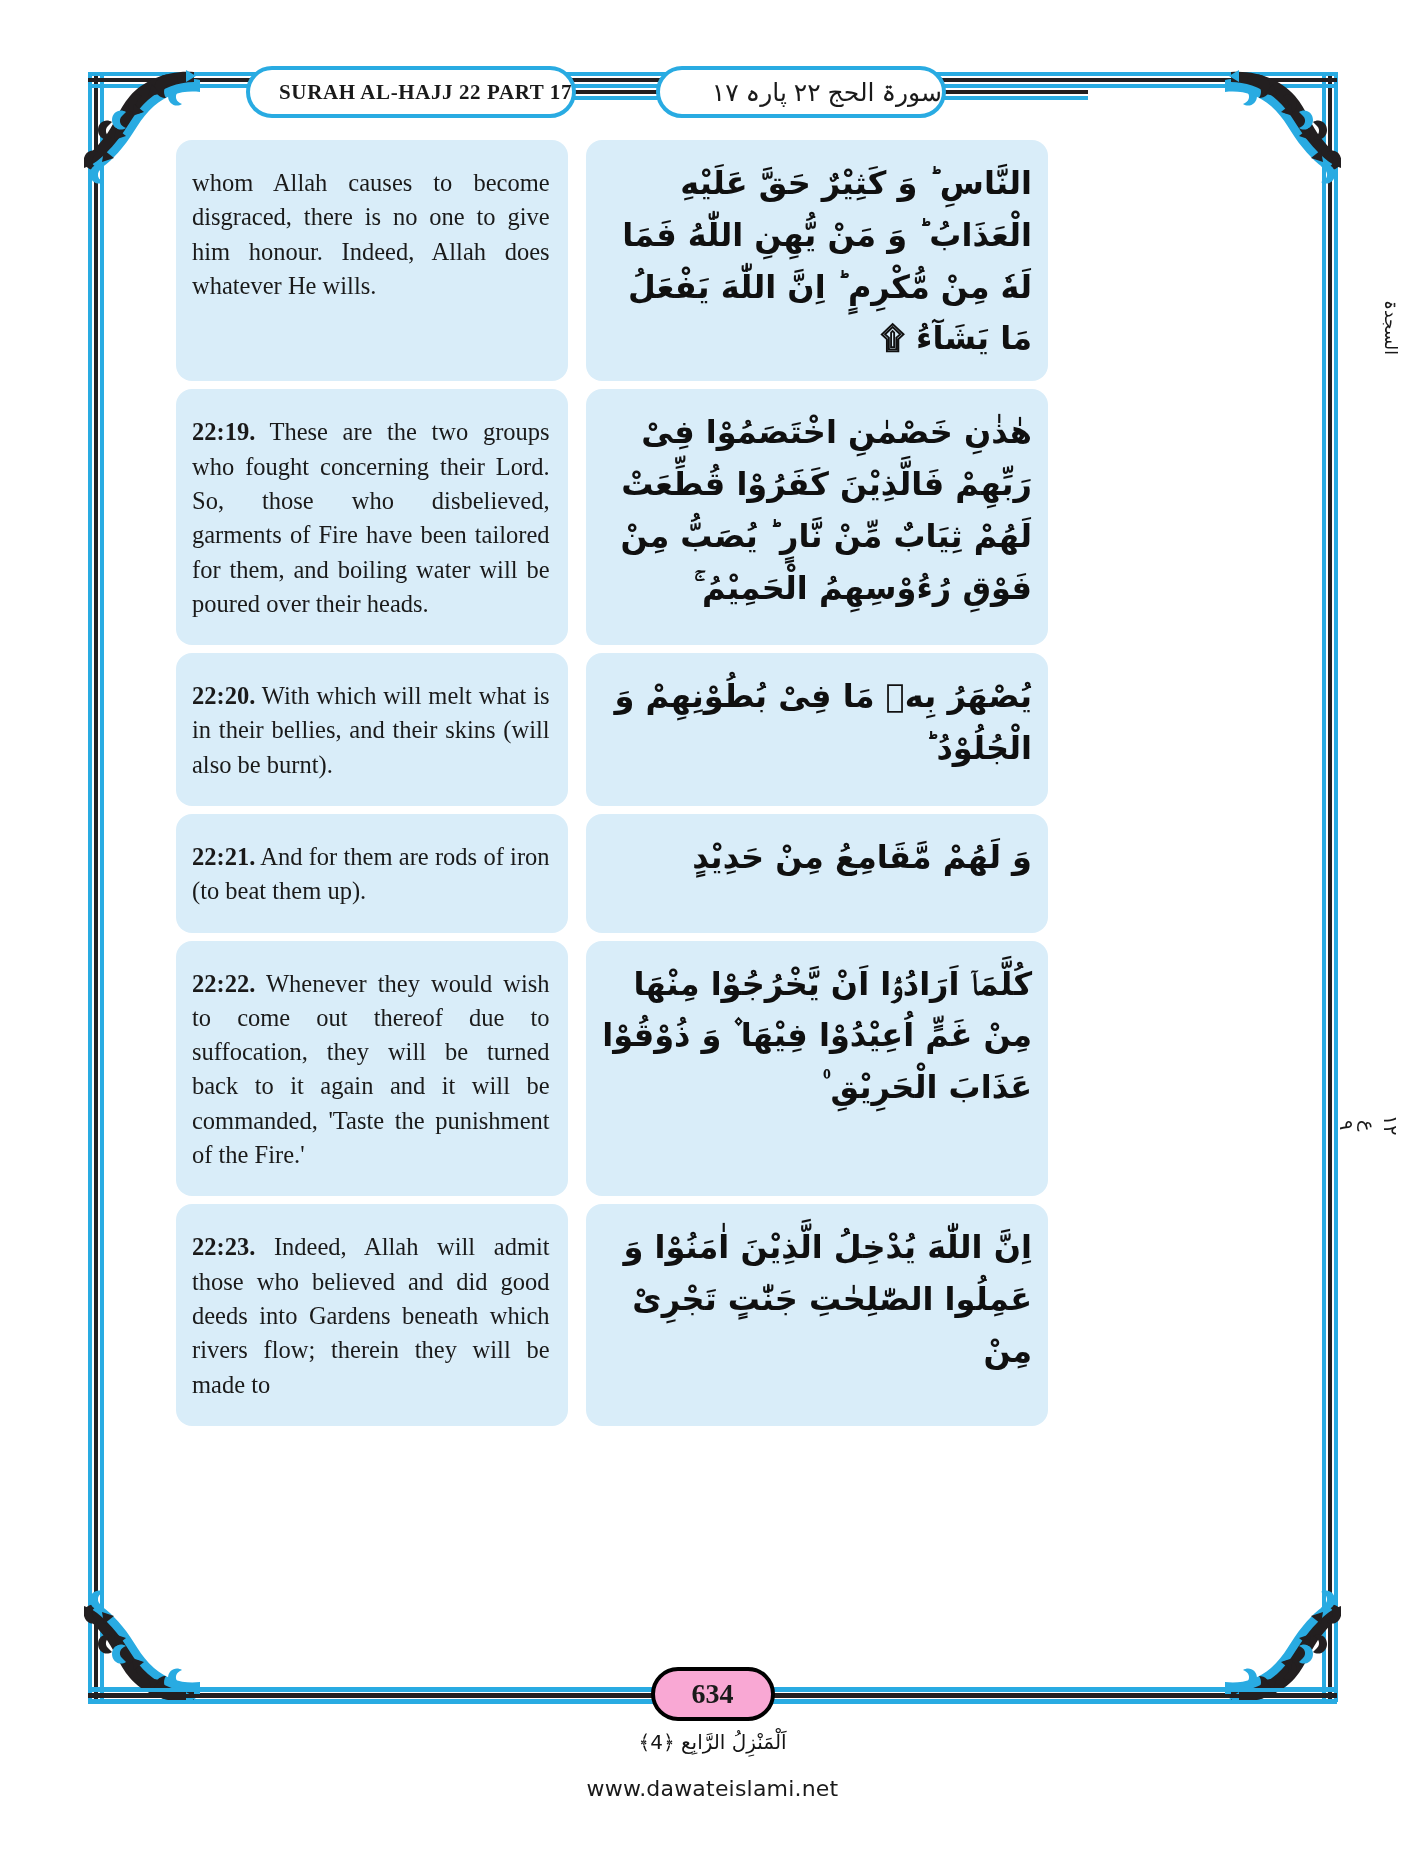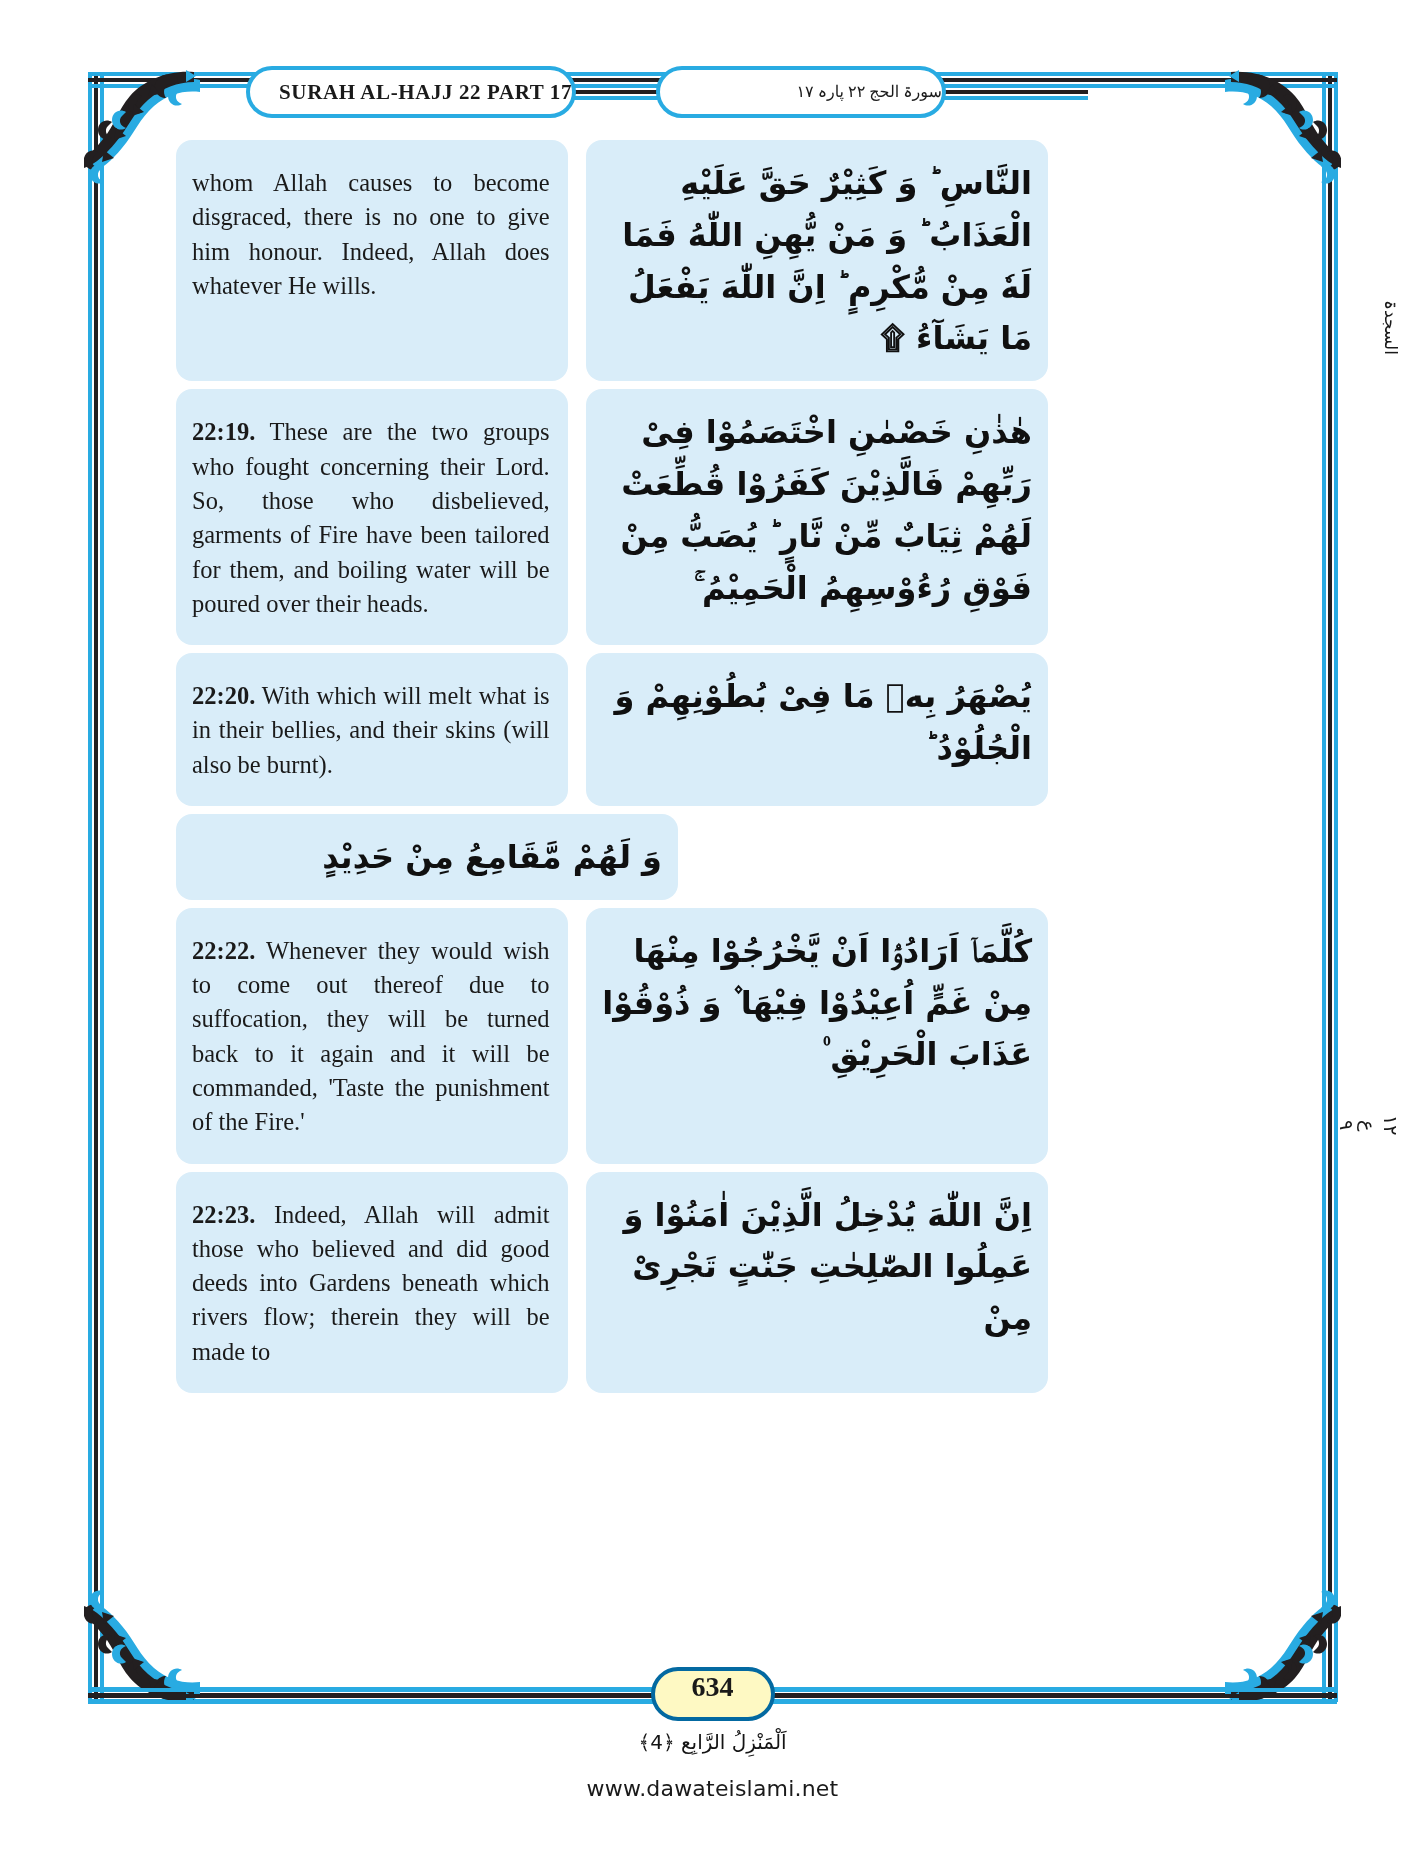--- a/index.html
+++ b/index.html
@@ -96,22 +96,22 @@
     font-size: 21px;
     letter-spacing: 0.6px;
     color: #1a1a1a;
     white-space: nowrap;
   }
   .pill-ur {
     left: 568px;
     width: 290px;
   }
   .pill-ur span {
-    font-family: Liberation Serif, serif;
-    font-size: 16px;
+    font-family: Liberation Sans, sans-serif;
+    font-size: 25px;
     color: #1a1a1a;
     direction: rtl;
     white-space: nowrap;
     line-height: 1;
   }
   .header-connector {
     position: absolute;
     left: 480px;
     width: 98px;
     top: 18px;
@@ -218,24 +218,25 @@
   .footer-rule .blk{ position:absolute; left:0; right:0; top:6px; height:4px; background:#231f20; }
   .footer-rule .c2 { position:absolute; left:0; right:0; top:12px;height:4px; background:#29abe2; }
 
   .page-num-pill {
     position: absolute;
     left: 50%;
     transform: translateX(-50%);
     top: 17px;
     width: 124px;
     height: 54px;
-    border: 4px solid #0369a1;
+    border: 4px solid #000000;
     border-radius: 30px;
-    background: #fef9c3;
+    background: #f9a8d4;
     display: flex;
+    align-items: center;
     justify-content: center;
     box-sizing: border-box;
   }
   .page-num-pill span {
     font-family: "Liberation Serif", serif;
     font-size: 28px;
     font-weight: bold;
     color: #1a1a1a;
   }
   .manzil {
@@ -403,20 +404,23 @@
     <div class="verse-row">
       <div class="en-cell">
         <p class="en-text"><span class="vnum">22:20.</span> <span>With which will melt what is in their bellies, and their skins (will also be burnt).</span></p>
       </div>
       <div class="ar-cell">
         <p class="ar-text">یُصْهَرُ بِهٖ مَا فِیْ بُطُوْنِهِمْ وَ الْجُلُوْدُ ؕ</p>
       </div>
     </div>
 
     <div class="verse-row">
+      <div class="en-cell">
+        <p class="en-text"><span class="vnum">22:21.</span> <span>And for them are rods of iron (to beat them up).</span></p>
+      </div>
       <div class="ar-cell">
         <p class="ar-text">وَ لَهُمْ مَّقَامِعُ مِنْ حَدِیْدٍ</p>
       </div>
     </div>
 
     <div class="verse-row">
       <div class="en-cell">
         <p class="en-text"><span class="vnum">22:22.</span> <span>Whenever they would wish to come out thereof due to suffocation, they will be turned back to it again and it will be commanded, 'Taste the punishment of the Fire.'</span></p>
       </div>
       <div class="ar-cell">

